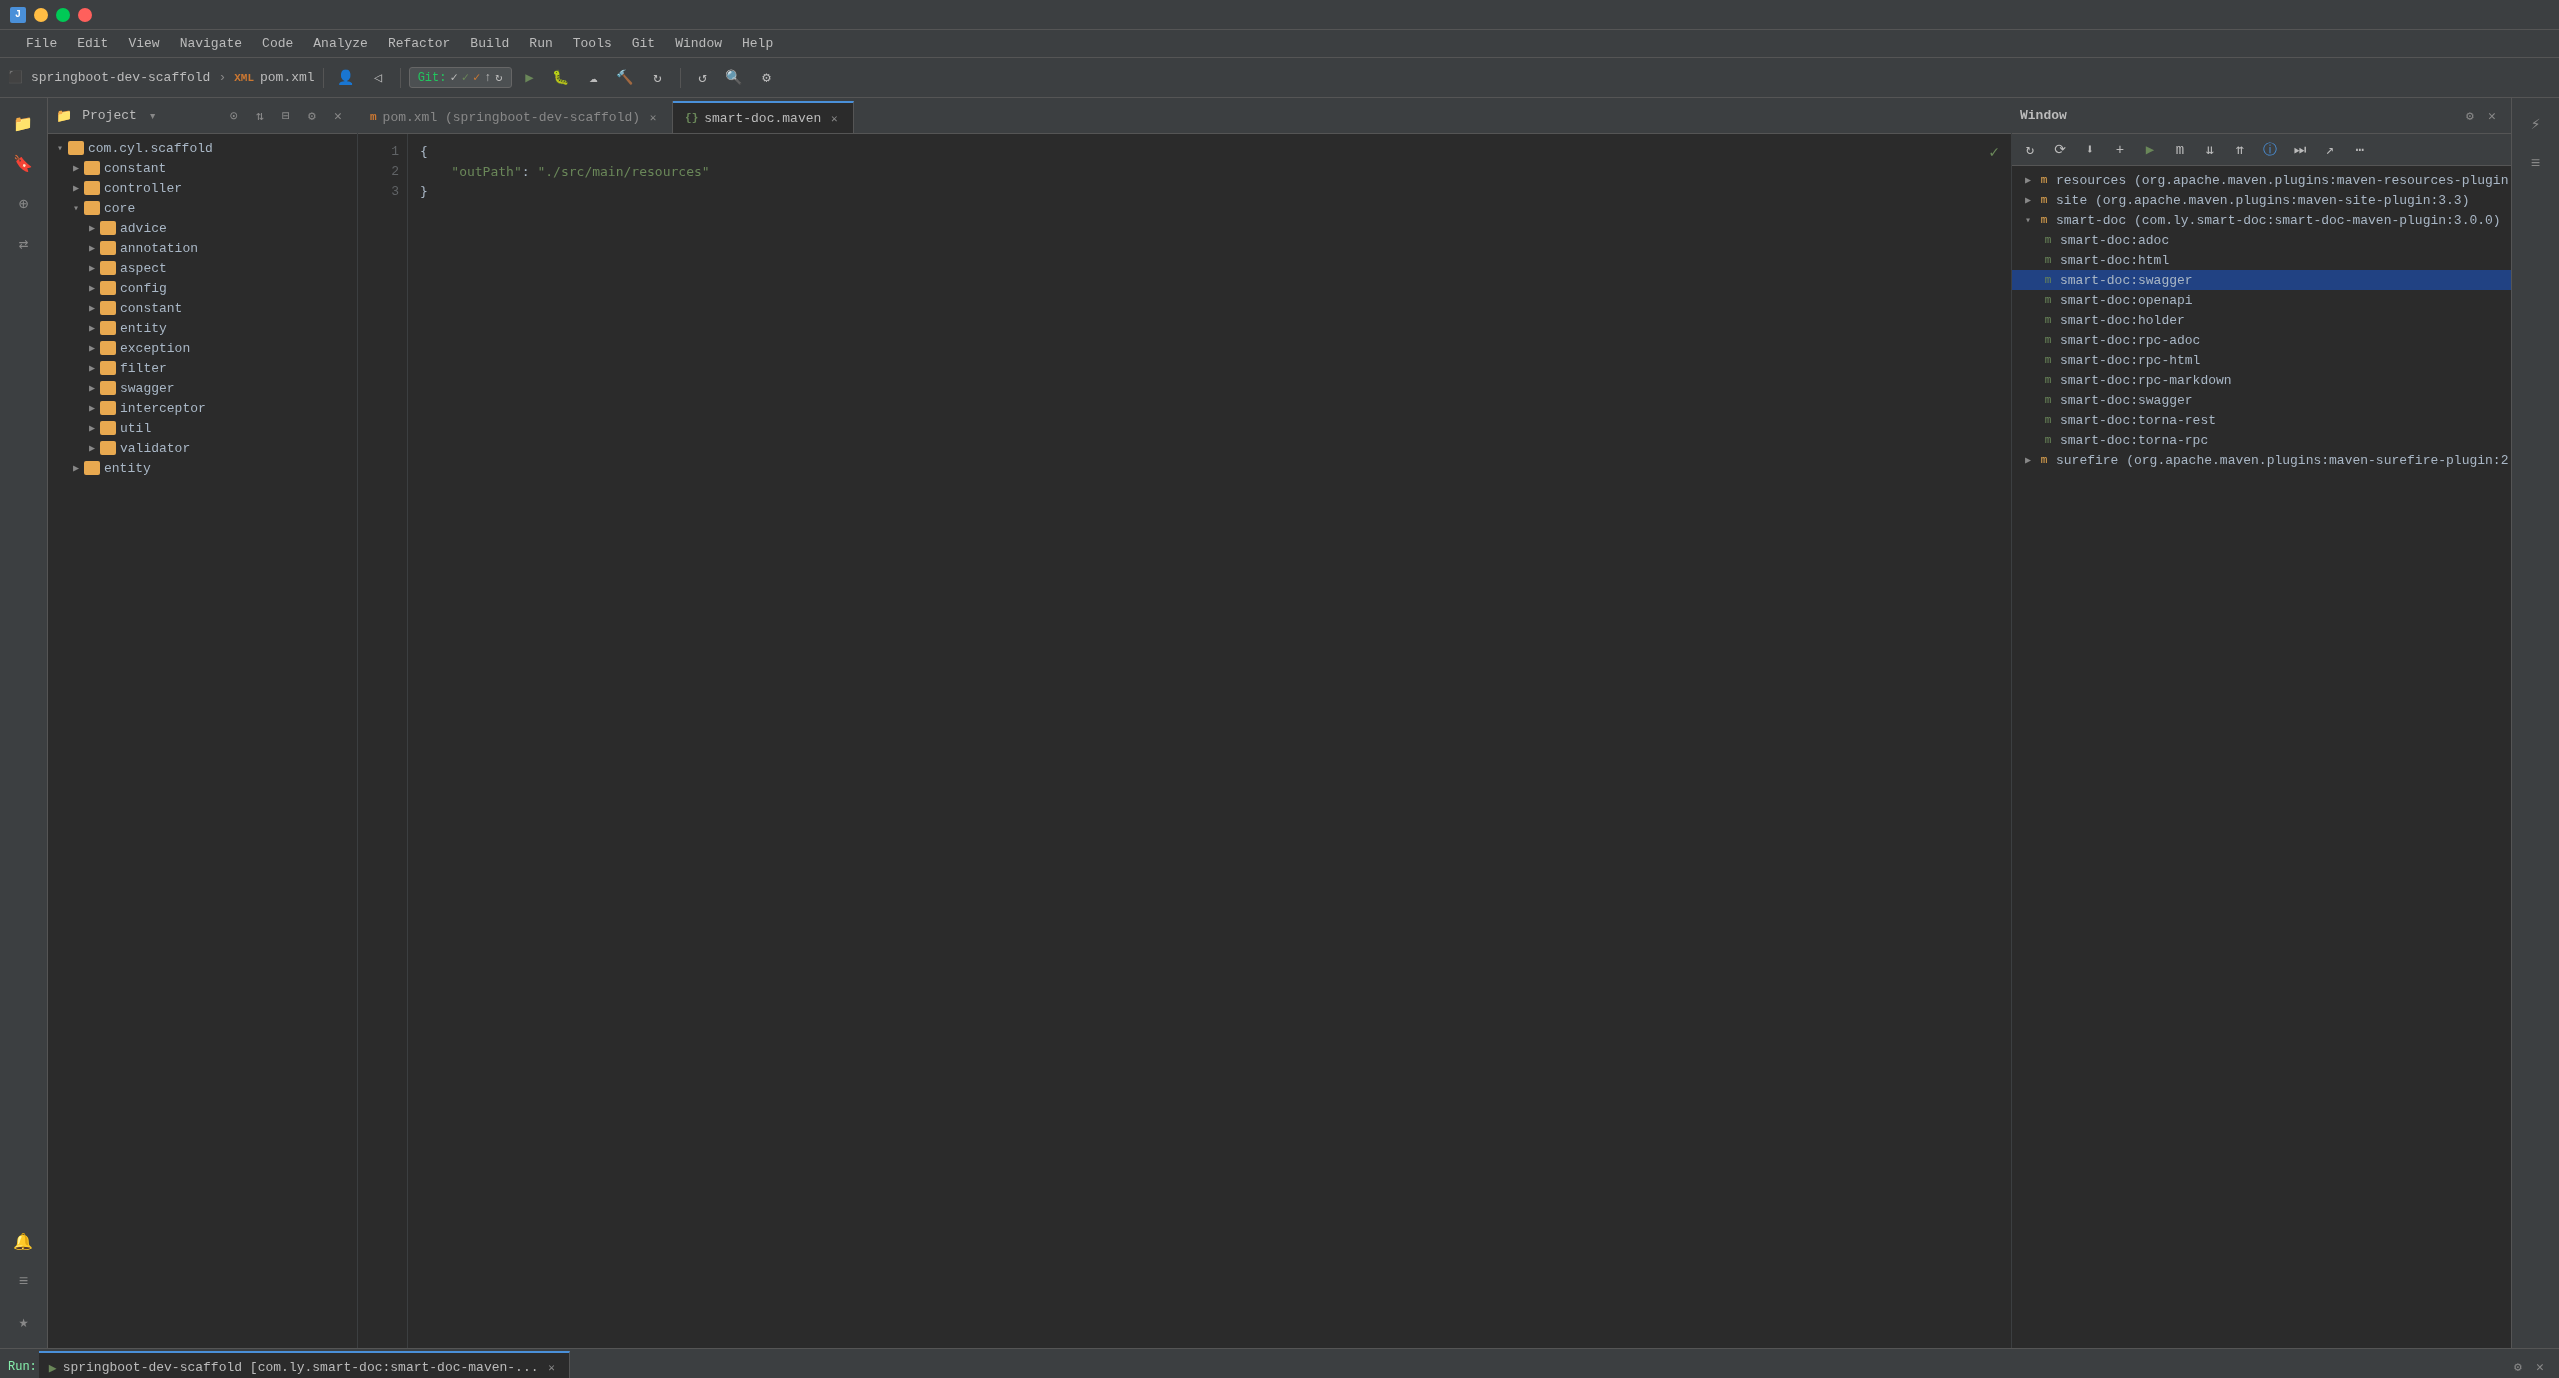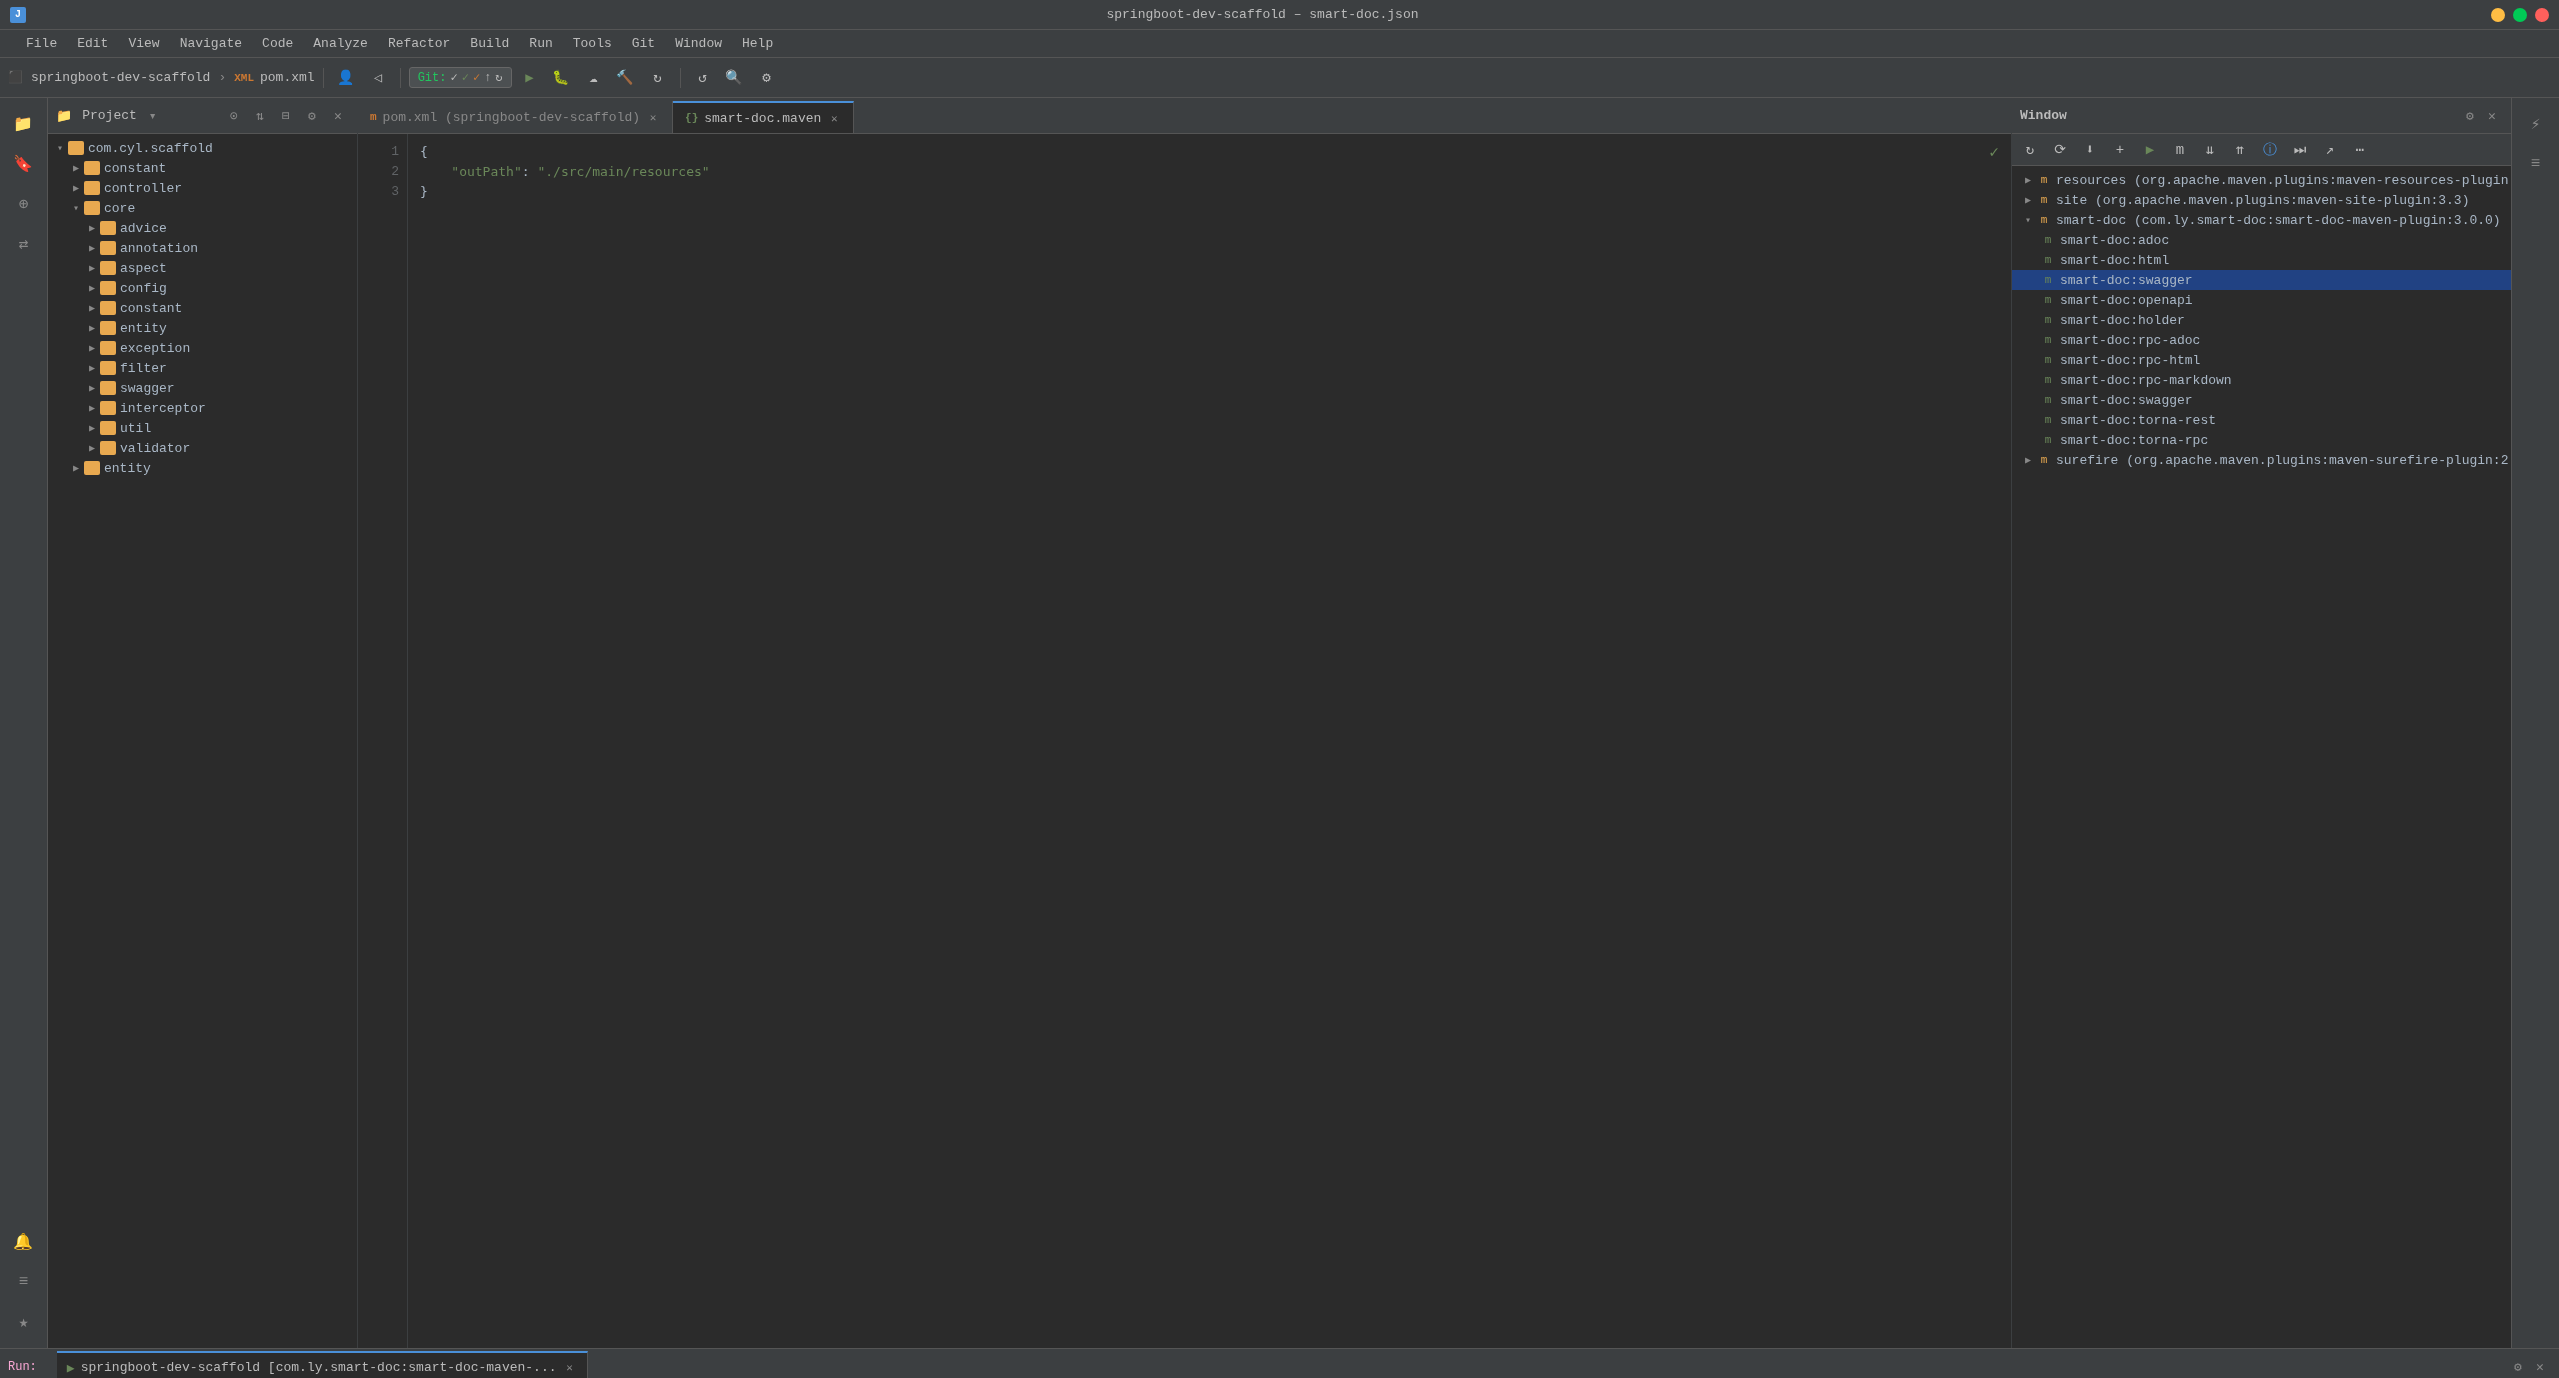--- a/index.html
+++ b/index.html
@@ -364,21 +364,20 @@
     
     ::-webkit-scrollbar { width: 8px; height: 8px; }
     ::-webkit-scrollbar-track { background: #2b2b2b; }
     ::-webkit-scrollbar-thumb { background: #555; border-radius: 4px; }
   </style>
 </head>
 <body>
 
 <div id="title-bar">
   <div id="title-bar-icon">J</div>
-  <span id="title-bar-text">springboot-dev-scaffold – smart-doc.json</span>
   <div id="title-bar-controls">
     <div class="win-btn win-minimize"></div>
     <div class="win-btn win-maximize"></div>
     <div class="win-btn win-close"></div>
   </div>
 </div>
 
 <div id="menu-bar">
   <div class="menu-item">File</div>
   <div class="menu-item">Edit</div>
@@ -721,21 +720,21 @@
 
   <div id="right-sidebar">
     <div class="sidebar-icon">⚡</div>
     <div class="sidebar-icon">≡</div>
   </div>
 </div>
 
 <div id="bottom-area">
 
   <div id="bottom-tabs">
-    <span style="color:#f9a8d4; font-size:12px; margin-right:20px;">Run:</span>
+    <span style="color:#86efac; font-size:12px; margin-right:2px;">Run:</span>
     <div class="editor-tab active" style="height:32px; background:#2b2b2b; border-top:2px solid #4a90d9; display:flex; align-items:center; padding:0 10px; gap:6px; font-size:13px; color:#bbbbbb; cursor:pointer;">
       <span style="color:#6a8759;">▶</span>
       <span>springboot-dev-scaffold [com.ly.smart-doc:smart-doc-maven-...</span>
       <span class="tab-close">✕</span>
     </div>
     <div style="flex:1"></div>
     <div class="panel-header-btn">⚙</div>
     <div class="panel-header-btn">✕</div>
   </div>
 

